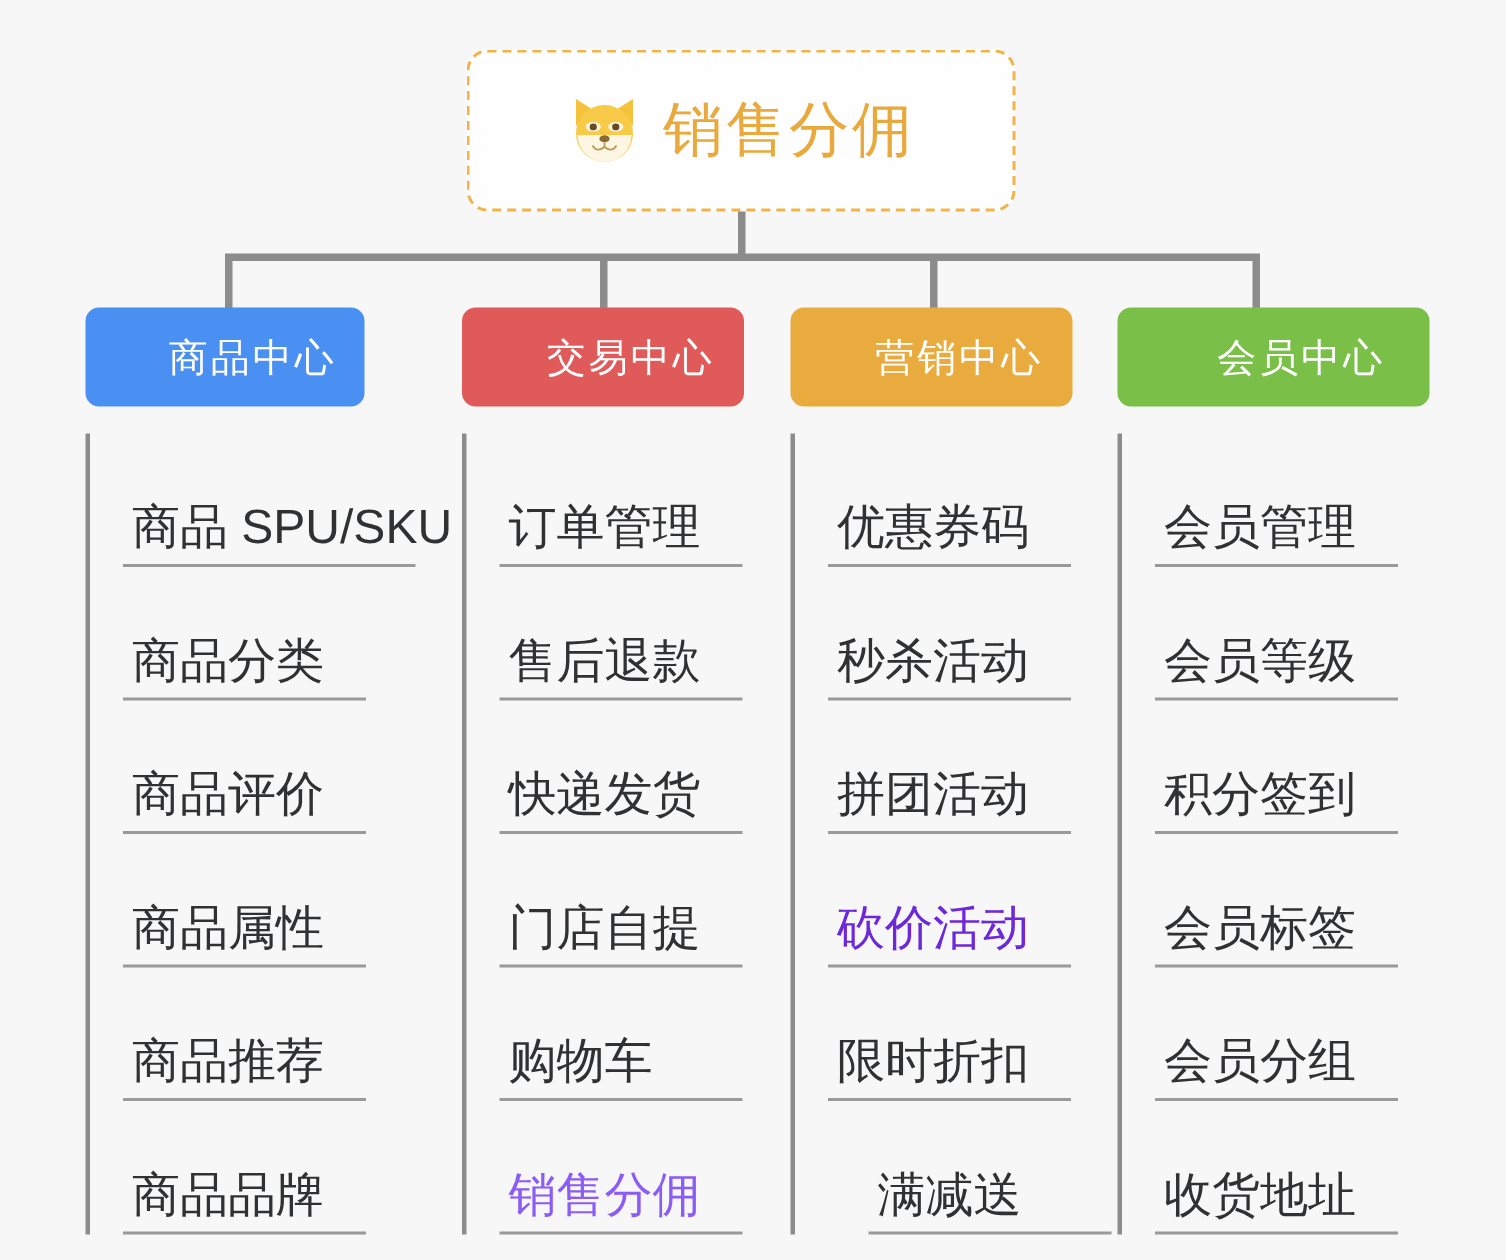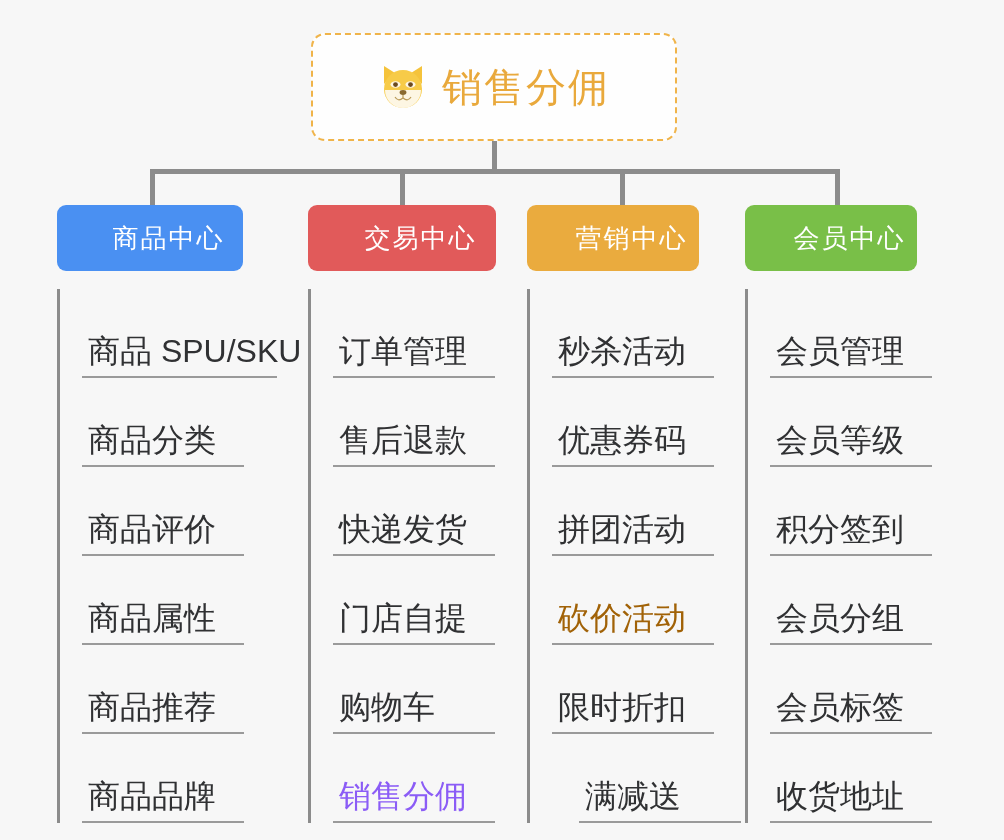--- a/index.html
+++ b/index.html
@@ -92,22 +92,22 @@
     align-items: center;
     justify-content: center;
     color: #ffffff;
     font-size: 26px;
     letter-spacing: 2px;
     box-sizing: border-box;
     padding-left: 37px;
   }
   .col-0 .cat-box { width: 186px; }
   .col-1 .cat-box { width: 188px; }
-  .col-2 .cat-box { width: 172px; }
-  .col-3 .cat-box { width: 172px; }
+  .col-2 .cat-box { width: 188px; }
+  .col-3 .cat-box { width: 208px; }
 
   
   .leaf-list {
     position: relative;
     margin-top: 18px;
     padding-left: 22px;
     border-left: 3px solid #8c8c8c;
     box-sizing: border-box;
   }
   .leaf-item {
@@ -222,30 +222,30 @@
         </div>
     </div>
   </div>
 
   <div class="column col-2" style="left:527px;">
     <div class="cat-box" style="background: rgb(234, 171, 62);">
       <span>营销中心</span>
     </div>
     <div class="leaf-list" style="border-left-color: rgb(140, 140, 140);">
       <div class="leaf-item">
+          <span class="leaf-label" style="color: rgb(48, 49, 51); border-bottom-color: rgb(154, 154, 154);">优惠券码</span>
+        </div>
+      <div class="leaf-item">
           <span class="leaf-label" style="color: rgb(48, 49, 51); border-bottom-color: rgb(154, 154, 154);">秒杀活动</span>
         </div>
       <div class="leaf-item">
-          <span class="leaf-label" style="color: rgb(48, 49, 51); border-bottom-color: rgb(154, 154, 154);">优惠券码</span>
-        </div>
-      <div class="leaf-item">
           <span class="leaf-label" style="color: rgb(48, 49, 51); border-bottom-color: rgb(154, 154, 154);">拼团活动</span>
         </div>
       <div class="leaf-item">
-          <span class="leaf-label" style="color: #a16207; border-bottom-color: rgb(154, 154, 154);">砍价活动</span>
+          <span class="leaf-label" style="color: #6d28d9; border-bottom-color: rgb(154, 154, 154);">砍价活动</span>
         </div>
       <div class="leaf-item">
           <span class="leaf-label" style="color: rgb(48, 49, 51); border-bottom-color: rgb(154, 154, 154);">限时折扣</span>
         </div>
       <div class="leaf-item">
           <span class="leaf-label" style="color: rgb(48, 49, 51); border-bottom-color: rgb(154, 154, 154); margin-left: 27px;">满减送</span>
         </div>
     </div>
   </div>
 
@@ -257,24 +257,24 @@
       <div class="leaf-item">
           <span class="leaf-label" style="color: rgb(48, 49, 51); border-bottom-color: rgb(154, 154, 154);">会员管理</span>
         </div>
       <div class="leaf-item">
           <span class="leaf-label" style="color: rgb(48, 49, 51); border-bottom-color: rgb(154, 154, 154);">会员等级</span>
         </div>
       <div class="leaf-item">
           <span class="leaf-label" style="color: rgb(48, 49, 51); border-bottom-color: rgb(154, 154, 154);">积分签到</span>
         </div>
       <div class="leaf-item">
+          <span class="leaf-label" style="color: rgb(48, 49, 51); border-bottom-color: rgb(154, 154, 154);">会员标签</span>
+        </div>
+      <div class="leaf-item">
           <span class="leaf-label" style="color: rgb(48, 49, 51); border-bottom-color: rgb(154, 154, 154);">会员分组</span>
         </div>
       <div class="leaf-item">
-          <span class="leaf-label" style="color: rgb(48, 49, 51); border-bottom-color: rgb(154, 154, 154);">会员标签</span>
-        </div>
-      <div class="leaf-item">
           <span class="leaf-label" style="color: rgb(48, 49, 51); border-bottom-color: rgb(154, 154, 154);">收货地址</span>
         </div>
     </div>
   </div>
 
 </div>
 
 </body></html>

